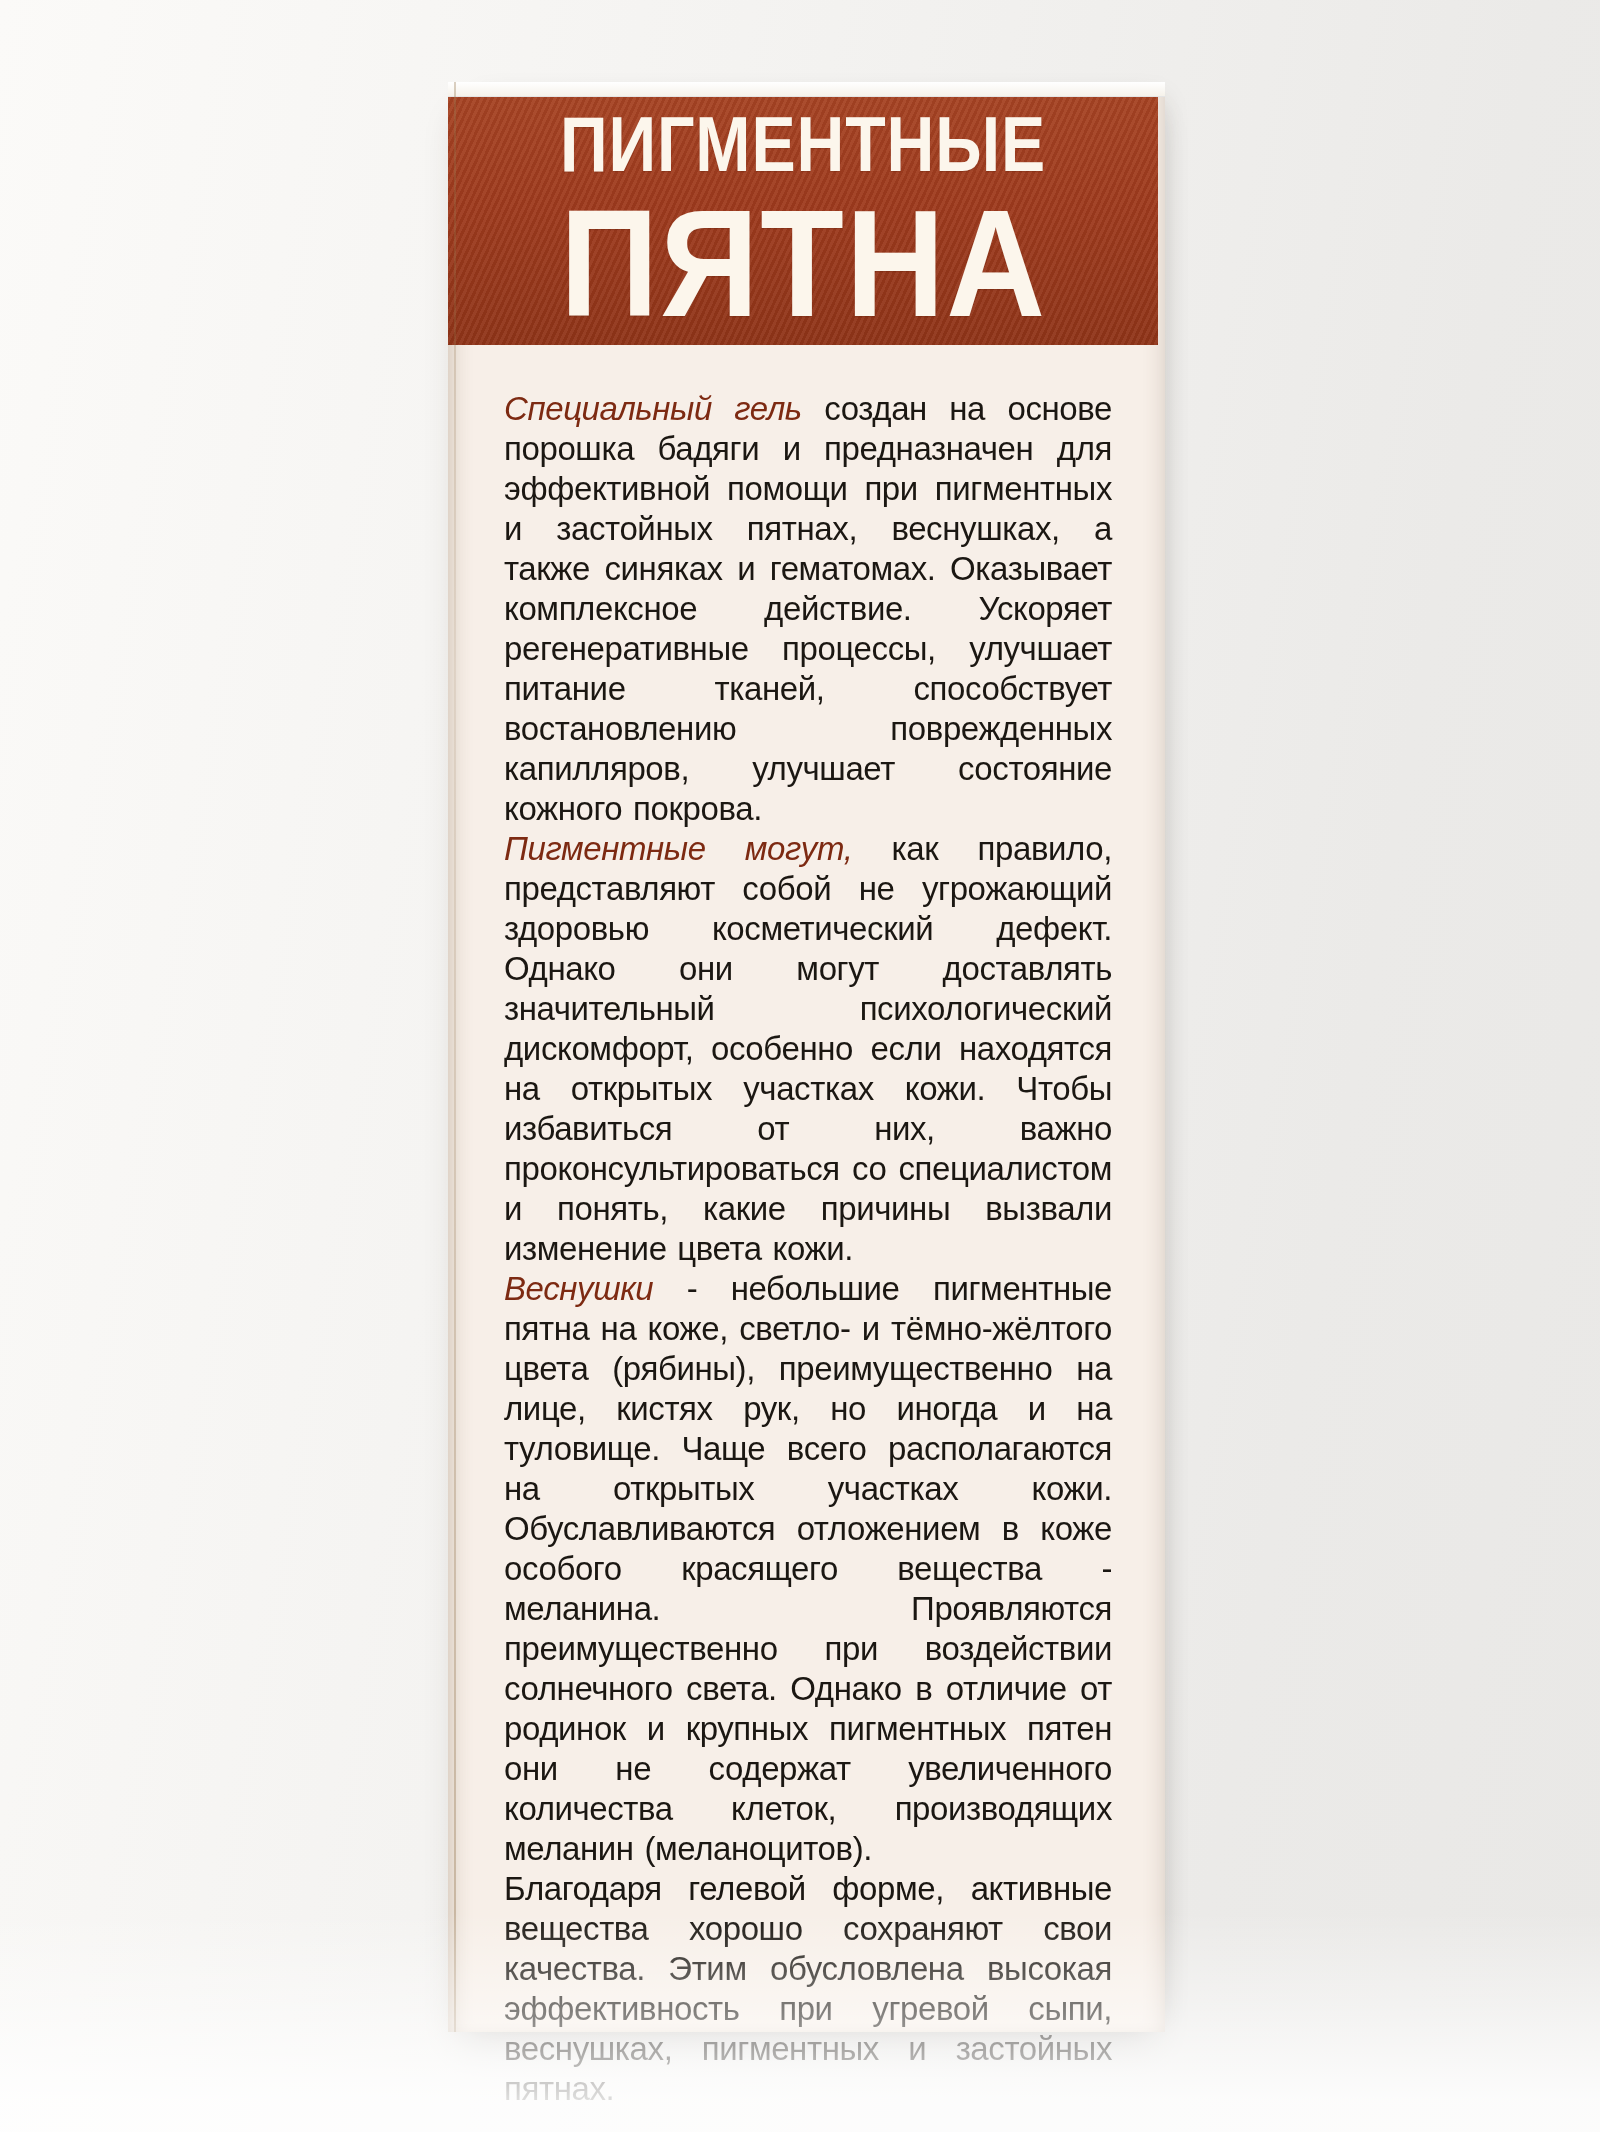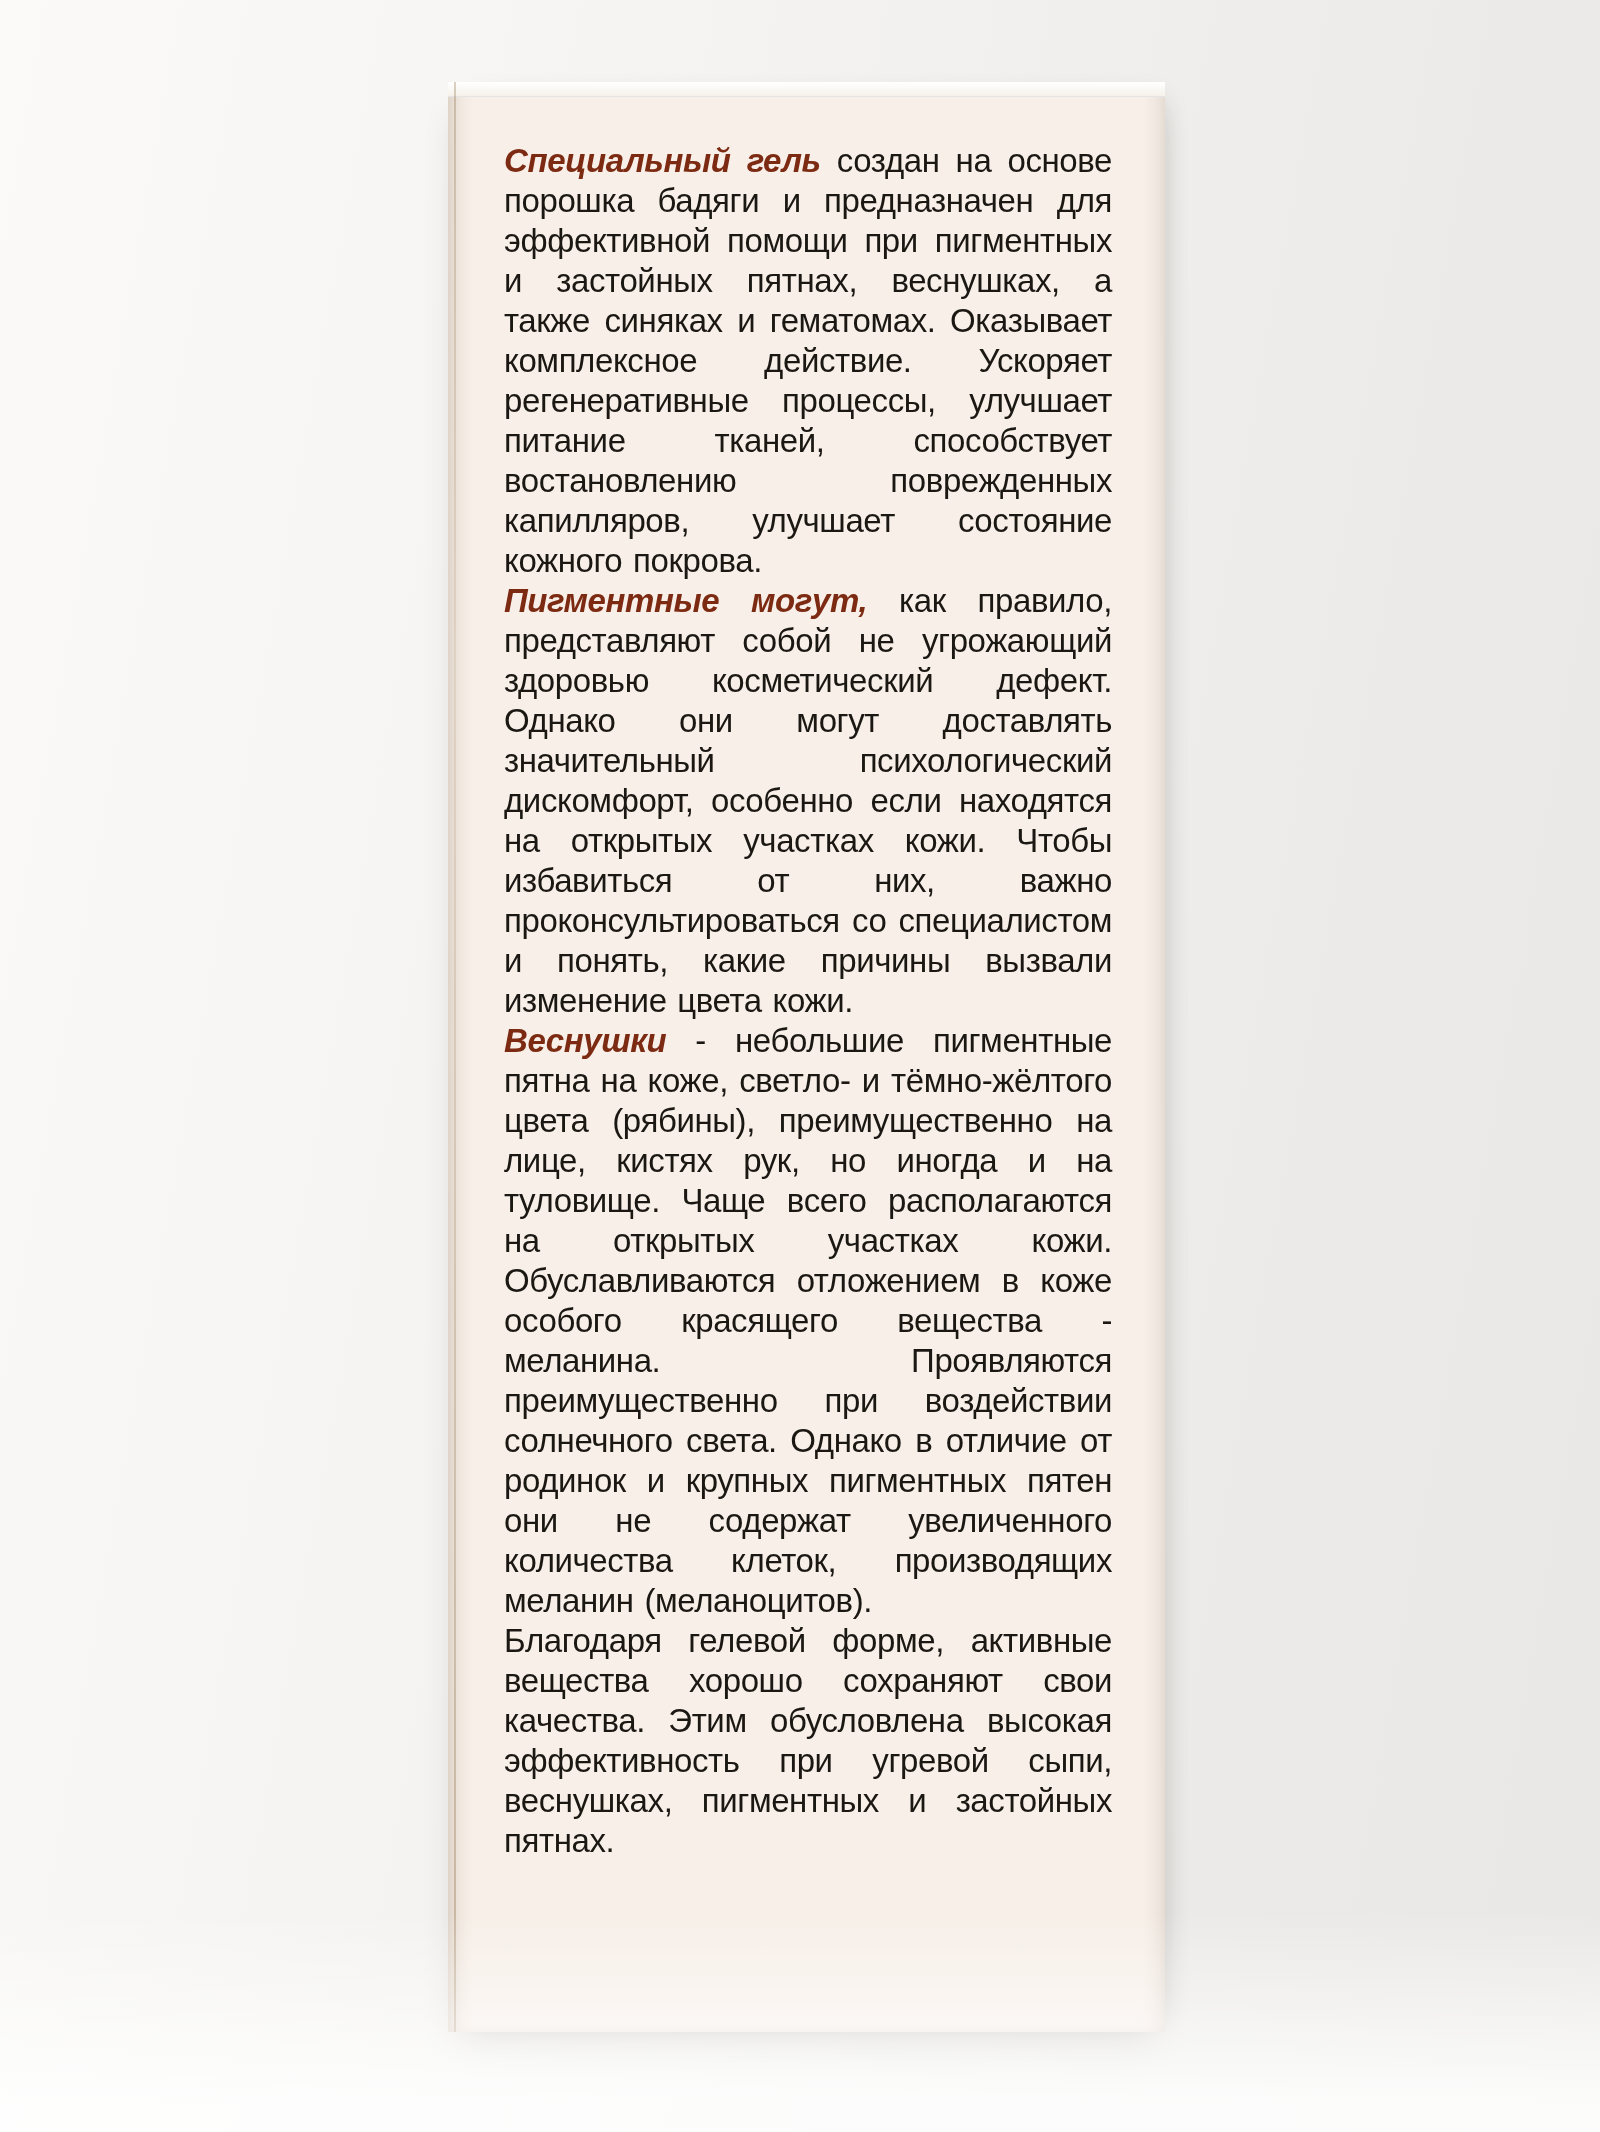--- a/index.html
+++ b/index.html
@@ -75,31 +75,35 @@
   .para{
     margin:0;
     font-size:33px;
     line-height:40px;
     letter-spacing:-0.4px;
     word-spacing:2px;
     text-align:justify;
     color:var(--body-text,#1b1712);
   }
   .para .lead{
-    font-weight:bold;
+    font-weight:normal;
     font-style:italic;
     color:var(--lead-text,#7d2a12);
   }
 </style>
 </head>
 <body>
 
 <div class="scene">
   <div class="package">
     <div class="box-top-edge"></div>
+    <div class="banner">
+      <span class="line1">ПИГМЕНТНЫЕ</span>
+      <span class="line2">ПЯТНА</span>
+    </div>
     <div class="text-panel">
         <p class="para"><span class="lead">Специальный гель</span> создан на основе порошка бадяги и предназначен для эффективной помощи при пигментных и застойных пятнах, веснушках, а также синяках и гематомах. Оказывает комплексное действие. Ускоряет регенеративные процессы, улучшает питание тканей, способствует востановлению поврежденных капилляров, улучшает состояние кожного покрова.</p>
         <p class="para"><span class="lead">Пигментные могут,</span> как правило, представляют собой не угрожающий здоровью косметический дефект. Однако они могут доставлять значительный психологический дискомфорт, особенно если находятся на открытых участках кожи. Чтобы избавиться от них, важно проконсультироваться со специалистом и понять, какие причины вызвали изменение цвета кожи.</p>
         <p class="para"><span class="lead">Веснушки</span> - небольшие пигментные пятна на коже, светло- и тёмно-жёлтого цвета (рябины), преимущественно на лице, кистях рук, но иногда и на туловище. Чаще всего располагаются на открытых участках кожи. Обуславливаются отложением в коже особого красящего вещества - меланина. Проявляются преимущественно при воздействии солнечного света. Однако в отличие от родинок и крупных пигментных пятен они не содержат увеличенного количества клеток, производящих меланин (меланоцитов).</p>
         <p class="para">Благодаря гелевой форме, активные вещества хорошо сохраняют свои качества. Этим обусловлена высокая эффективность при угревой сыпи, веснушках, пигментных и застойных пятнах.</p>
       </div>
   </div>
 </div>
 
 </body></html>

